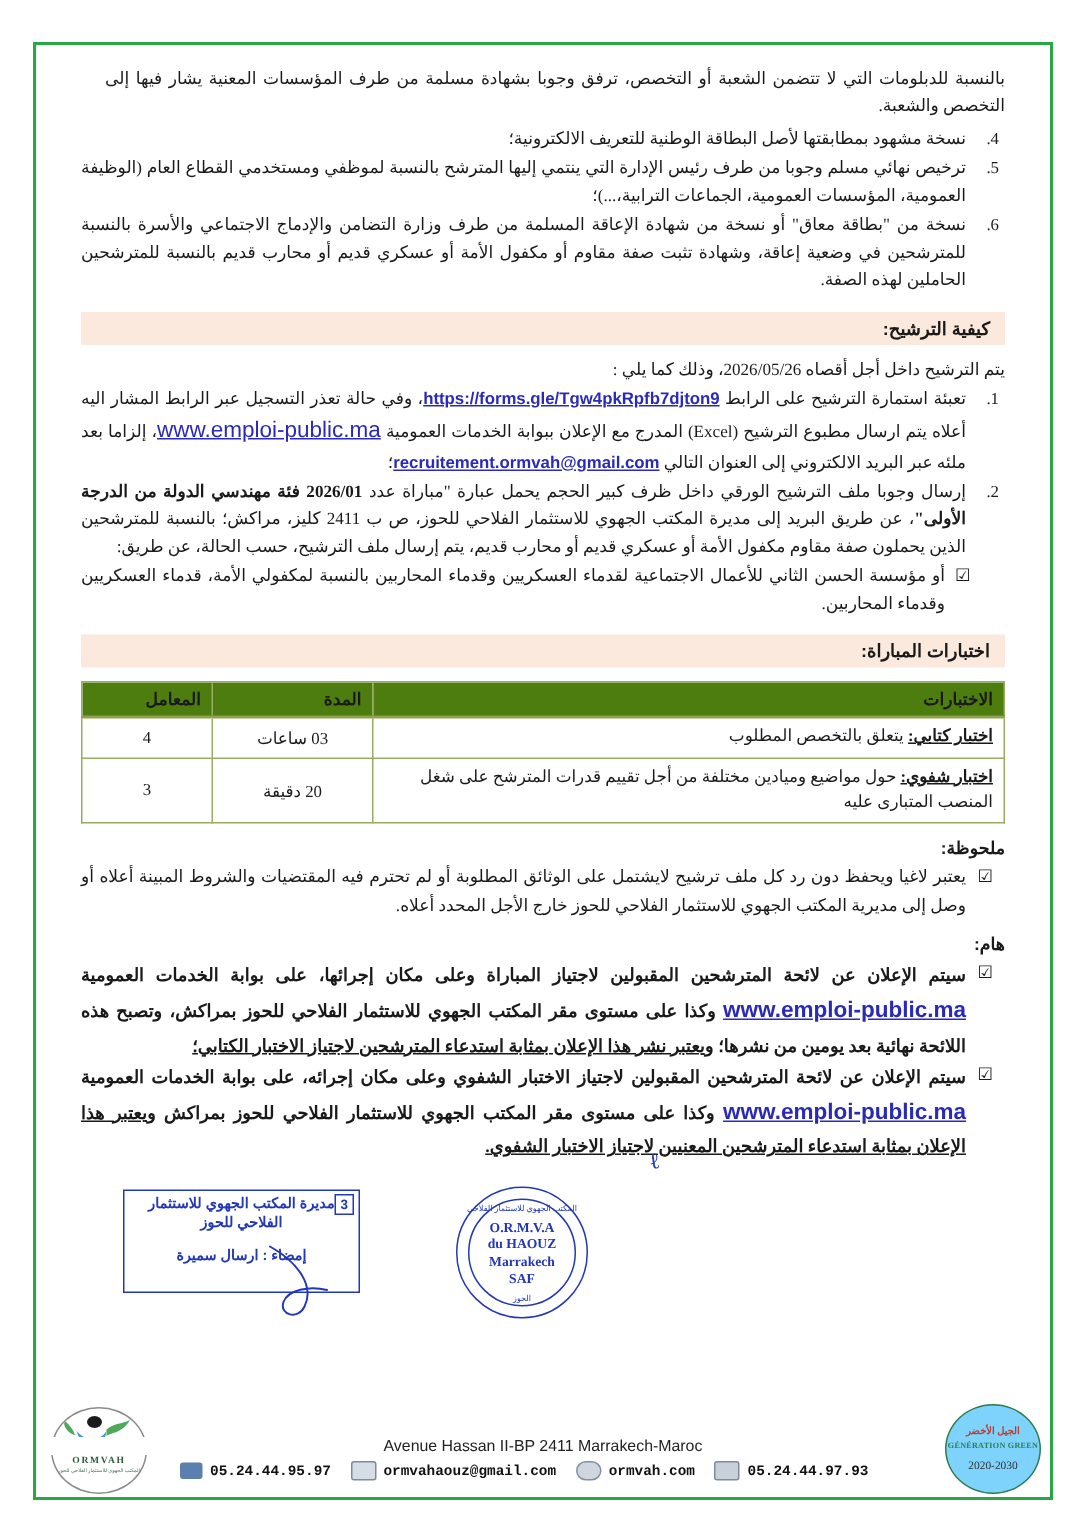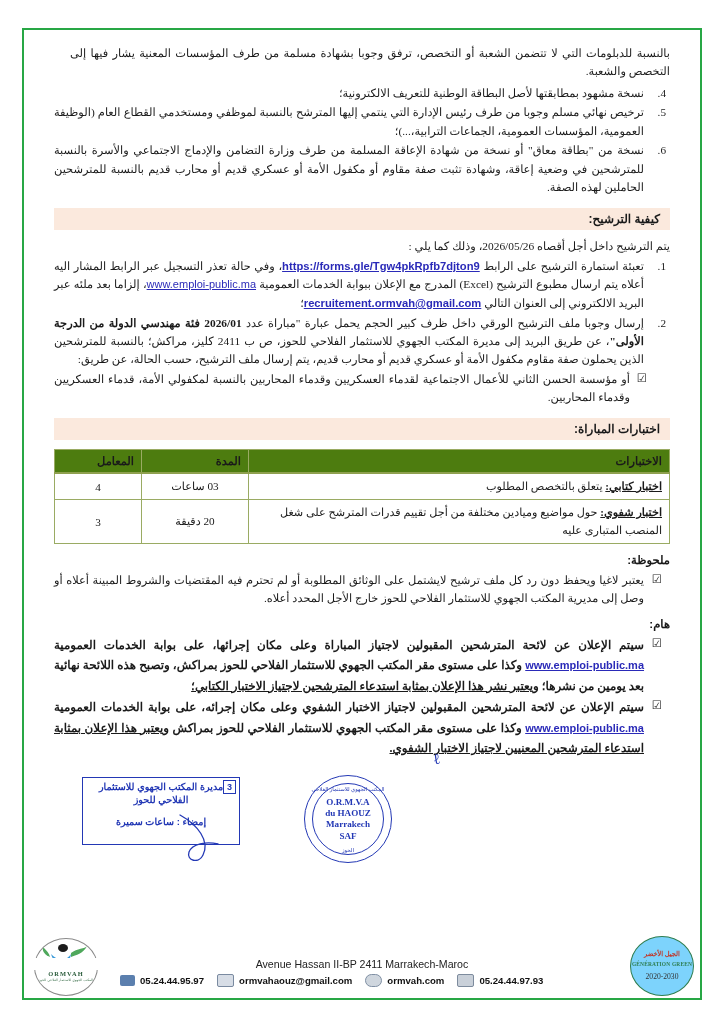--- a/index.html
+++ b/index.html
@@ -109,21 +109,21 @@
     display: inline-block;
     font-size: 11.2px;
   }
   .link-thin {
     color: #2a2ab8;
     text-decoration: underline;
     font-family: "Liberation Sans", sans-serif;
     direction: ltr;
     unicode-bidi: embed;
     display: inline-block;
-    font-size: 11px;
+    font-size: 15px;
   }
   b, .bold { font-weight: bold; }
 
   
   ul.chk {
     direction: rtl;
     list-style: none;
     margin: 0;
     padding: 0 26px 0 0;
   }
@@ -322,21 +322,21 @@
     background: #fff;
     padding: 0 8px;
   }
   .footer-contacts {
     position: absolute;
     left: 96px;
     top: 36px;
     display: flex;
     align-items: center;
     gap: 13px;
-    font-family: Liberation Sans, sans-serif;
+    font-family: Liberation Mono, monospace;
     font-size: 9.6px;
     font-weight: bold;
     color: #111;
   }
   .contact {
     display: flex;
     align-items: center;
     gap: 5px;
     white-space: nowrap;
   }
@@ -501,21 +501,21 @@
 
   <div class="sig-area">
     <div class="hand-mark">ℓ</div>
 
     <div class="sig-box">
       <div class="sig-num">3</div>
       <div>مديرة المكتب الجهوي للاستثمار</div>
       <div>الفلاحي للحوز</div>
       <div class="sig-sign">
         <span>إمضاء :</span>
-        <span>ساعات سميرة</span>
+        <span>ارسال سميرة</span>
       </div>
     </div>
 
     <svg class="sig-scribble" viewBox="0 0 60 58">
       <path d="M10 4 C 28 14, 40 30, 33 44 C 29 53, 16 50, 19 41 C 22 33, 36 30, 48 33" fill="none" stroke="#2338b5" stroke-width="1.3" stroke-linecap="round"></path>
     </svg>
 
     <div class="stamp">
       <div class="ring"></div>
       <div class="stamp-ar-top">المكتب الجهوي للاستثمار الفلاحي</div>

